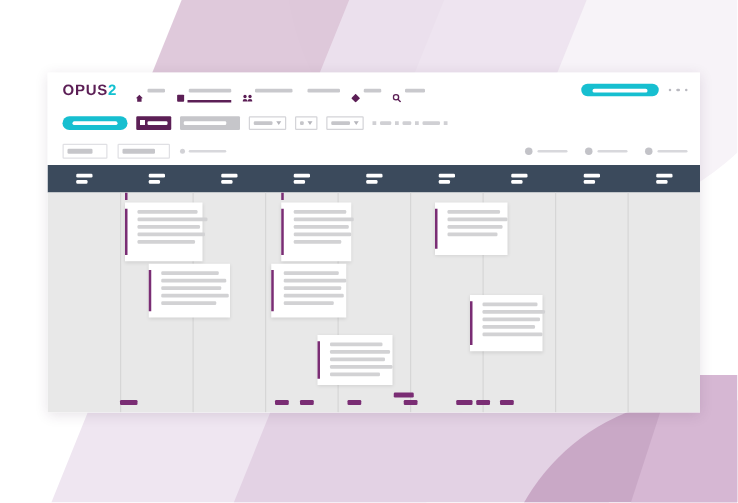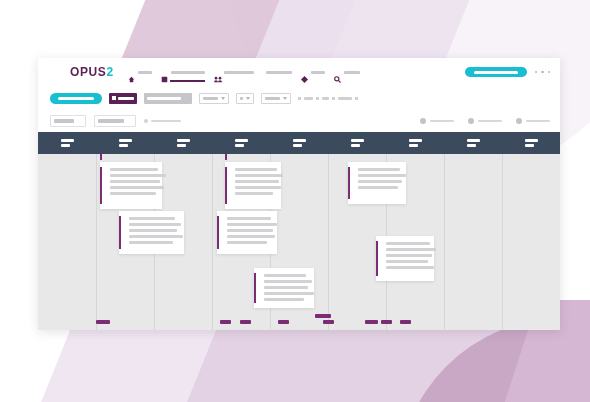--- a/index.html
+++ b/index.html
@@ -65,21 +65,21 @@
   }
 
   
   .hdr-row1 {
     height: 28px;
     display: flex; align-items: center;
     padding: 0 10px 0 12px;
     background: #fff;
     gap: 0;
   }
-  .logo { display: flex; align-items: baseline; letter-spacing: .5px; margin-left: 20px; }
+  .logo { display: flex; align-items: baseline; letter-spacing: .5px; }
   .logo-opus { font-size: 12px; font-weight: bold; color: #5c1f56; letter-spacing: .6px; }
   .logo-2 { font-size: 12px; font-weight: bold; color: #12c0d0; letter-spacing: .6px; }
 
   .nav { display: flex; align-items: center; gap: 9px; margin-left: 14px; flex: 1; }
   .nav-item { display: flex; align-items: center; gap: 3px; position: relative; }
   .nav-item .ico { width: 7px; height: 7px; display: inline-block; }
   .bar { background: #c9c9cd; height: 3px; border-radius: 1px; display: inline-block; }
   .nav-item.active .underline {
     position: absolute; left: 9px; right: 0; bottom: -6px; height: 1.5px; background: #5c1f56;
   }

